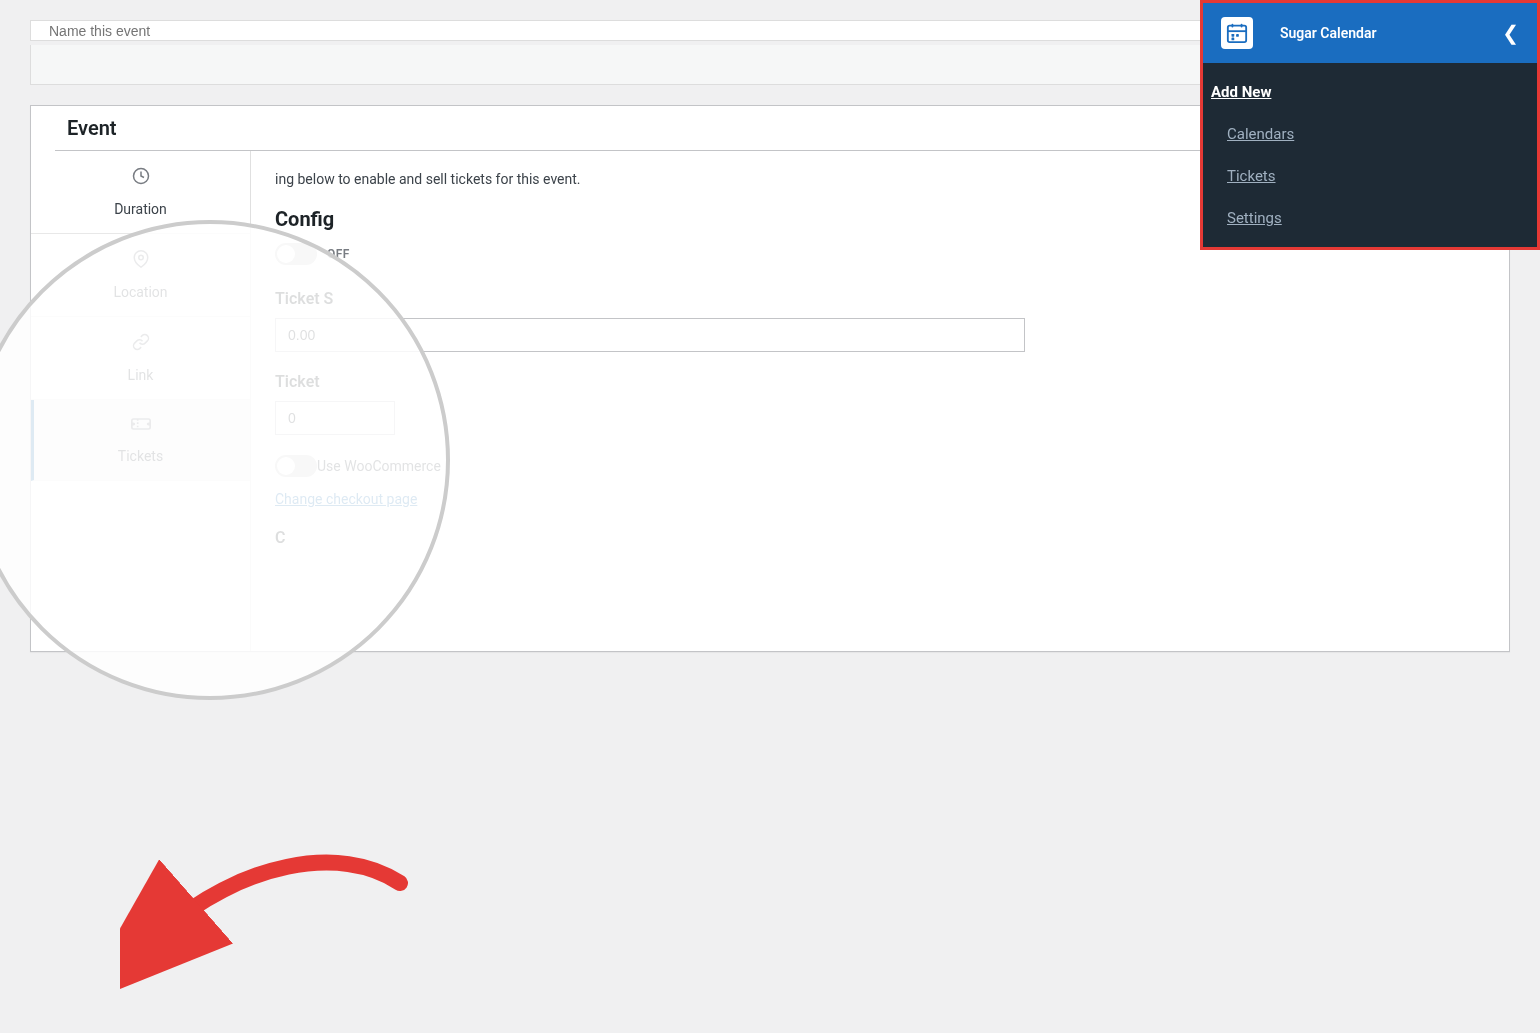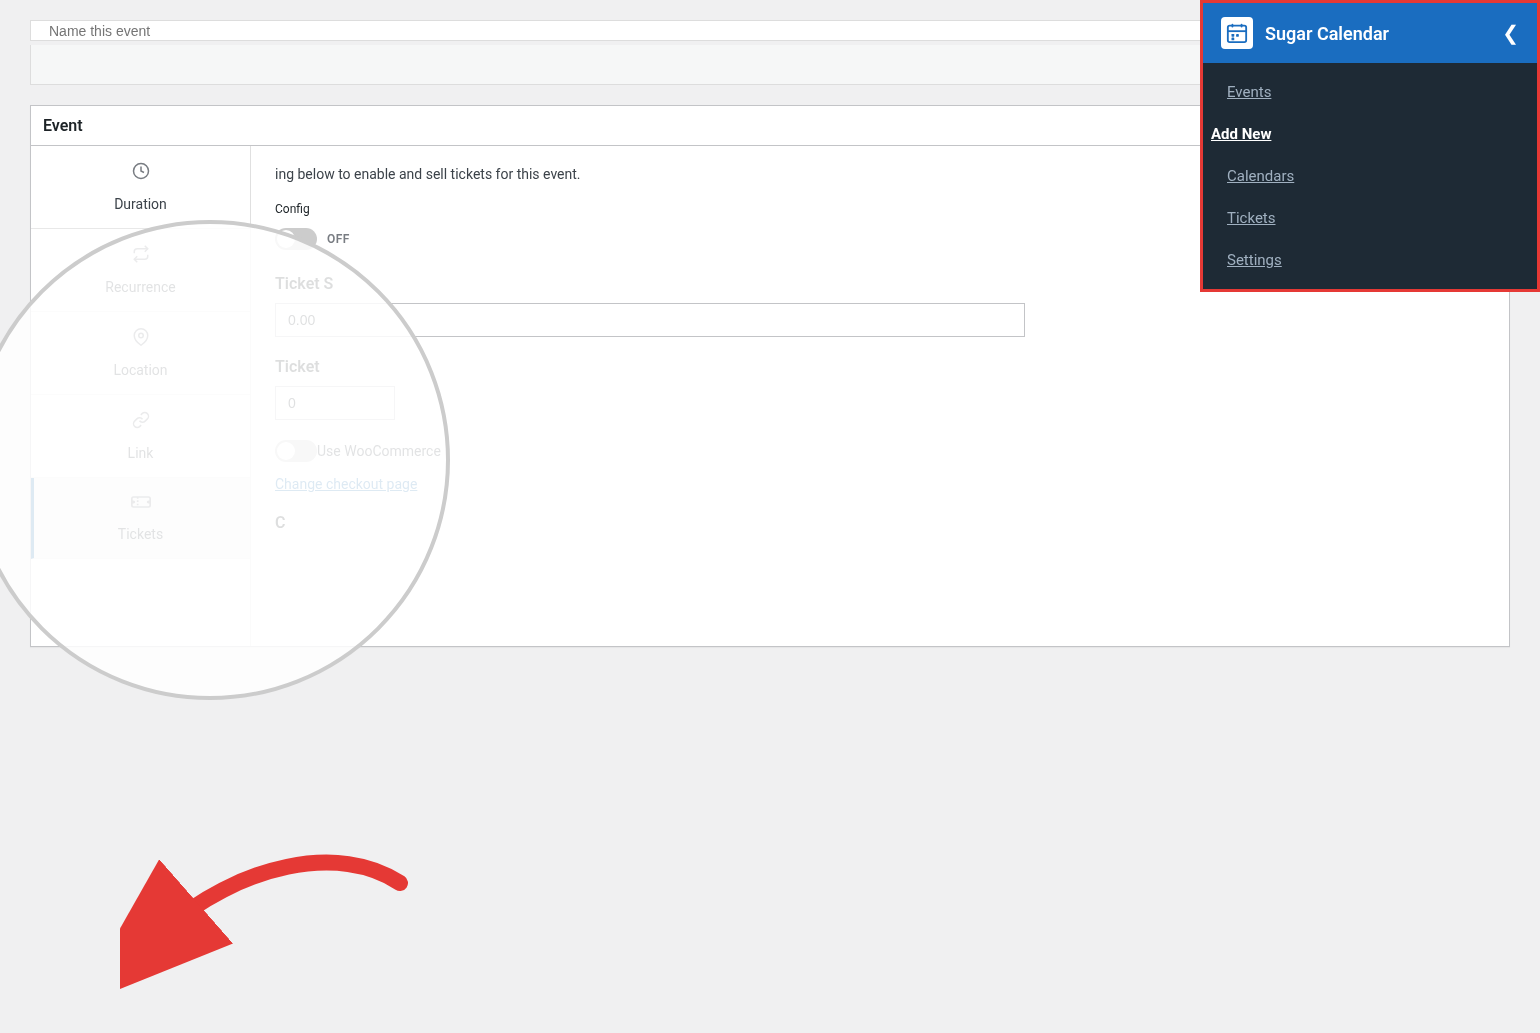--- a/index.html
+++ b/index.html
@@ -52,25 +52,26 @@
 
     
     .event-metabox {
       background: #fff;
       border: 1px solid #c3c4c7;
       box-shadow: 0 1px 1px rgba(0,0,0,.04);
       position: relative;
     }
 
     .metabox-title {
-      font-size: 16px;
+      font-size: 20px;
       font-weight: 600;
       padding: 10px 12px;
       border-bottom: 1px solid #c3c4c7;
       color: #1d2327;
+      margin-left: 24px;
     }
 
     .metabox-body {
       display: flex;
       min-height: 500px;
     }
 
     
     .tabs-sidebar {
       width: 220px;
@@ -116,22 +117,22 @@
       position: relative;
     }
 
     .tickets-description {
       font-size: 14px;
       color: #3c434a;
       margin-bottom: 20px;
     }
 
     .section-title {
-      font-size: 12px;
-      font-weight: 400;
+      font-size: 20px;
+      font-weight: 700;
       color: #1d2327;
       margin-bottom: 12px;
     }
 
     .toggle-row {
       display: flex;
       align-items: center;
       gap: 10px;
       margin-bottom: 24px;
     }
@@ -233,24 +234,25 @@
       border-radius: 4px;
       display: flex;
       align-items: center;
       justify-content: center;
       font-size: 18px;
       color: #1a6dc0;
       font-weight: 700;
     }
 
     .sugar-title {
-      font-size: 18px;
+      font-size: 14px;
       font-weight: 600;
       color: #fff;
       flex: 1;
+      margin-left: 15px;
     }
 
     .sugar-chevron {
       color: #fff;
       font-size: 20px;
     }
 
     .sugar-nav {
       padding: 8px 0;
     }
@@ -314,31 +316,20 @@
         <div class="tab-item">
           <span class="tab-icon">
             <svg width="18" height="18" viewBox="0 0 24 24" fill="none" stroke="#787c82" stroke-width="2">
               <circle cx="12" cy="12" r="10"></circle>
               <polyline points="12,6 12,12 16,14"></polyline>
             </svg>
           </span>
           <span class="tab-label">Duration</span>
         </div>
 
-        <div class="tab-item">
-          <span class="tab-icon">
-            <svg width="18" height="18" viewBox="0 0 24 24" fill="none" stroke="#787c82" stroke-width="2">
-              <polyline points="17,1 21,5 17,9"></polyline>
-              <path d="M3,11V9a4,4,0,0,1,4-4H21"></path>
-              <polyline points="7,23 3,19 7,15"></polyline>
-              <path d="M21,13v2a4,4,0,0,1-4,4H3"></path>
-            </svg>
-          </span>
-          <span class="tab-label">Recurrence</span>
-        </div>
 
         <div class="tab-item">
           <span class="tab-icon">
             <svg width="18" height="18" viewBox="0 0 24 24" fill="none" stroke="#787c82" stroke-width="2">
               <path d="M21,10c0,7-9,13-9,13S3,17,3,10a9,9,0,0,1,18,0z"></path>
               <circle cx="12" cy="10" r="3"></circle>
             </svg>
           </span>
           <span class="tab-label">Location</span>
         </div>
@@ -430,19 +421,18 @@
         <rect x="6" y="13" width="3" height="3" rx="0.5" fill="#1a6dc0"></rect>
         <rect x="11" y="13" width="3" height="3" rx="0.5" fill="#1a6dc0"></rect>
         <rect x="6" y="17" width="3" height="3" rx="0.5" fill="#1a6dc0"></rect>
       </svg>
     </div>
     <span class="sugar-title">Sugar Calendar</span>
     <span class="sugar-chevron">❮</span>
   </div>
 
   <nav class="sugar-nav">
-    <a class="sugar-nav-item" href="#">Events</a>
     <a class="sugar-nav-item active" href="#">Add New</a>
     <a class="sugar-nav-item" href="#">Calendars</a>
     <a class="sugar-nav-item" href="#">Tickets</a>
     <a class="sugar-nav-item" href="#">Settings</a>
   </nav>
 </div>
 
 </body></html>

